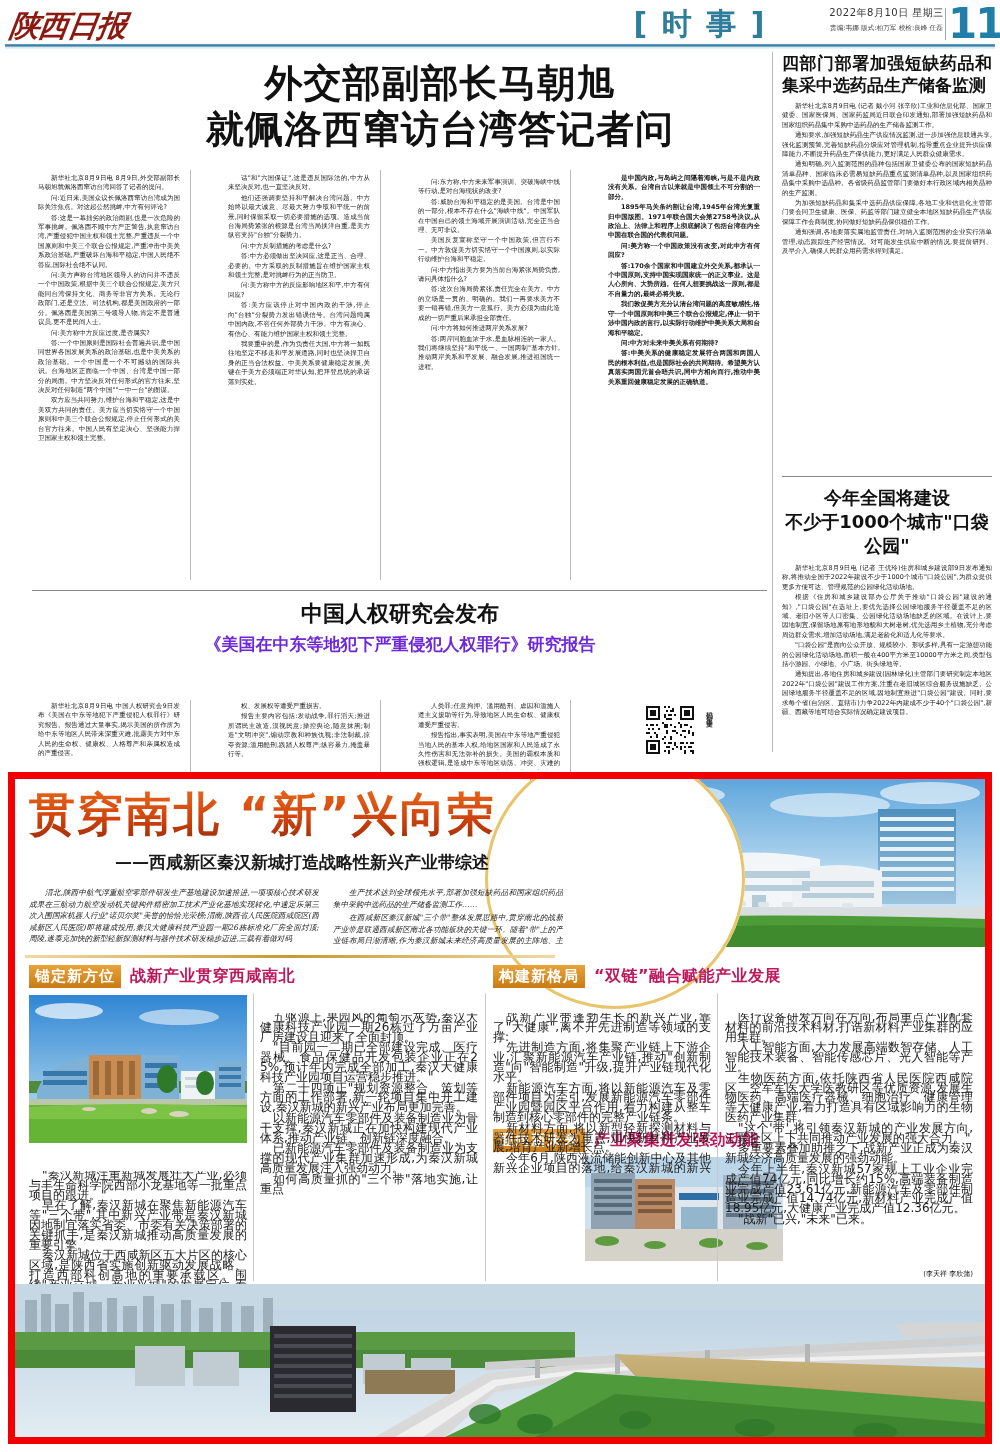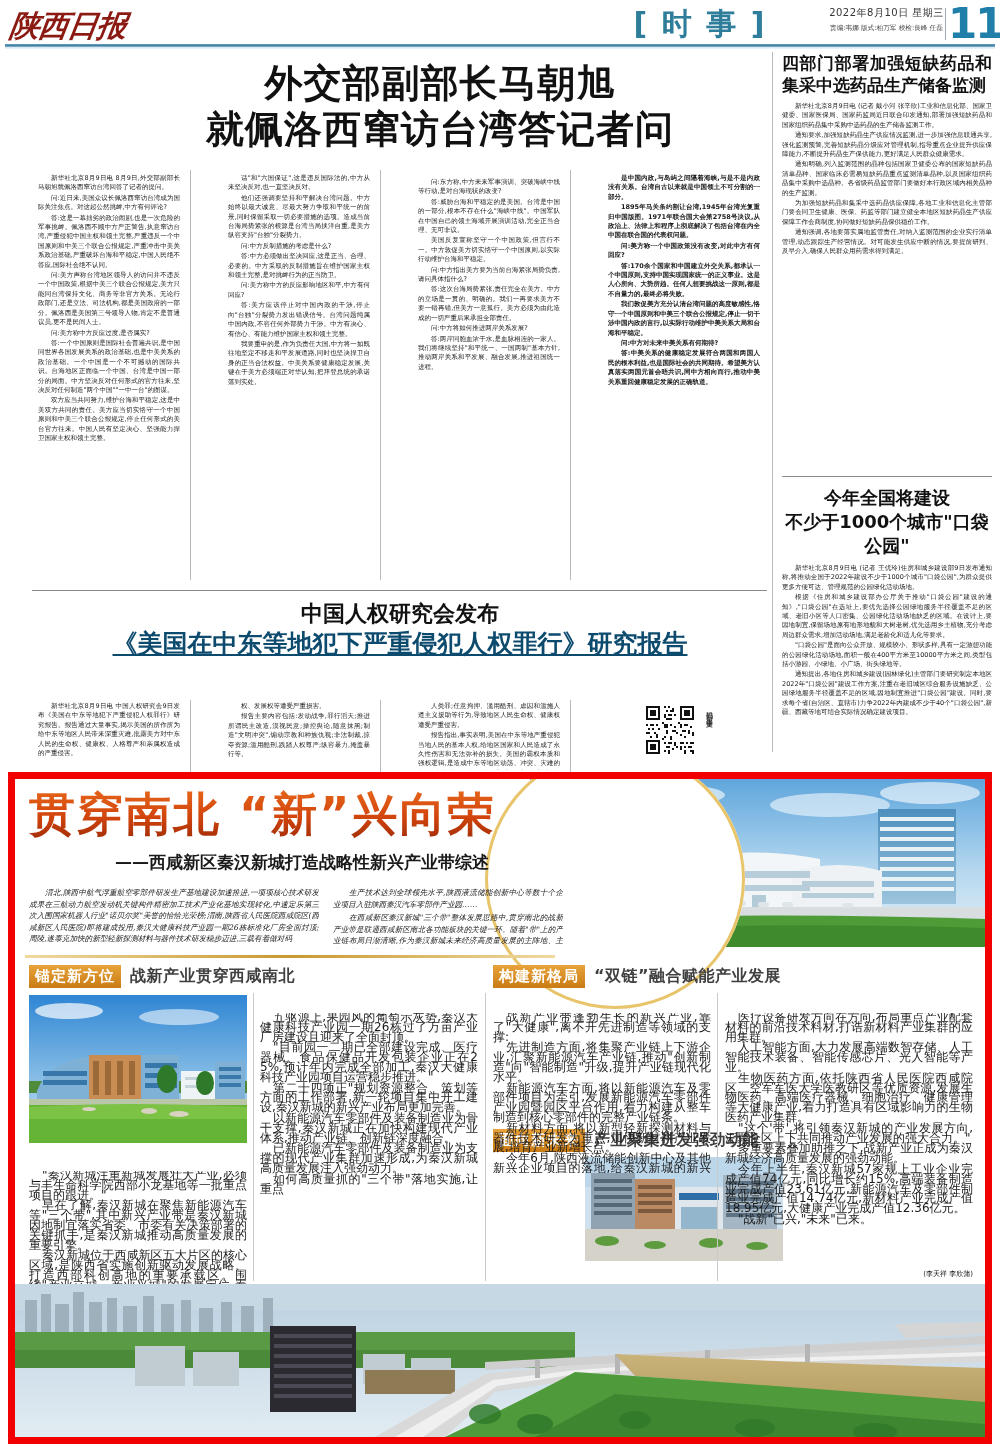--- a/index.html
+++ b/index.html
@@ -41,21 +41,21 @@
         font-family:"DejaVu Sans","Liberation Sans",sans-serif;}
   .body-txt p{margin:0 0 1px 0;text-indent:13px;}
 
   .col{position:absolute;}
   .vsep{position:absolute;width:1px;background:#b9b9b9;}
   .hsep{position:absolute;height:1px;background:#8a8a8a;}
 
   
   .mid-head{position:absolute;left:40px;top:548px;width:720px;text-align:center;}
   .mid-head .l1{font-size:22px;font-weight:bold;color:#111;line-height:28px;}
-  .mid-head .l2{font-size:25px;font-weight:bold;color:#0c4a6e;line-height:32px;text-decoration:underline;}
+  .mid-head .l2{font-size:17px;font-weight:bold;color:#6d28d9;line-height:32px;}
 
   .qr{position:absolute;width:52px;height:52px;background:#fff;}
   .qr svg{display:block;}
   .qr-label{position:absolute;font-size:7px;writing-mode:vertical-rl;color:#222;line-height:9px;letter-spacing:1px;}
 
   
   .feature{position:absolute;left:8px;top:772px;width:984px;height:672px;
         border:7px solid #f20000;background:#fff;box-sizing:border-box;overflow:hidden;}
   .feat-inner{position:relative;width:970px;height:658px;overflow:hidden;}
 
@@ -77,21 +77,21 @@
         text-align:justify;word-break:break-all;
         font-family:"DejaVu Serif","Liberation Serif",serif;font-style:italic;}
   .lede p{margin:0 0 2px 0;text-indent:16px;}
 
   .gold-rule{position:absolute;height:3px;
         background:linear-gradient(to right,#f0d9a0,#c8992f,#f0d9a0);}
 
   .sec-head{position:absolute;display:flex;align-items:center;gap:9px;}
   .sec-tag{font-size:15px;font-weight:bold;color:#fff;line-height:21px;padding:1px 6px;
         background:linear-gradient(to bottom,#e8a33a,#c97b14);letter-spacing:1px;white-space:nowrap;}
-  .sec-text{font-size:16px;font-weight:bold;color:#404040;white-space:nowrap;letter-spacing:0.5px;}
+  .sec-text{font-size:16px;font-weight:bold;color:#be185d;white-space:nowrap;letter-spacing:0.5px;}
 
   .feat-txt{position:absolute;font-size:12px;line-height:9.8px;color:#1a1a1a;
         text-align:justify;word-break:break-all;margin-top:20px;}
   .feat-txt p{margin:0 0 1px 0;text-indent:13px;}
 
   .photo{position:absolute;overflow:hidden;background:#cfe3f2;}
   .byline{position:absolute;font-size:7px;color:#111;text-align:right;}
 
   .pano{position:absolute;left:0px;top:505px;width:970px;height:153px;overflow:hidden;}
 </style>
@@ -354,21 +354,21 @@
 
     <div class="curve-mask"></div>
 
     <div class="feat-title">贯穿南北  “新”兴向荣</div>
     <div class="feat-sub">——西咸新区秦汉新城打造战略性新兴产业带综述</div>
 
     <div class="lede" id="lede0" style="left:14px;top:108px;width:290px;height:62px;overflow:hidden;">
         <p>渭北,陕西中航气浮重航空零部件研发生产基地建设加速推进,一项项核心技术研发成果在三航动力航空发动机关键构件精密加工技术产业化基地实现转化,中速定乐第三次入围国家机器人行业"诺贝尔奖"美誉的恰恰光荣榜;渭南,陕西省人民医院西咸院区(西咸新区人民医院)即将建成投用,秦汉大健康科技产业园一期26栋标准化厂房全面封顶;周陵,遂泰克加快的新型轻新探测材料与器件技术研发稳步迈进,三载有着做对码</p>
       </div>
     <div class="lede" id="lede1" style="left:318px;top:108px;width:230px;height:62px;overflow:hidden;">
-        <p>生产技术达到全球领先水平,陕西液流储能创新中心等数十个企业项目入驻陕西秦汉汽车零部件产业园……</p>
+        <p>生产技术达到全球领先水平,部署加强短缺药品和国家组织药品集中采购中选药品的生产储备监测工作……</p>
         <p>在西咸新区秦汉新城"三个带"整体发展思路中,贯穿南北的战新产业带是联通西咸新区南北各功能板块的关键一环。随着"带"上的产业链布局日渐清晰,作为秦汉新城未来经济高质量发展的主阵地、主力军,战略性新兴产业来势喜人。</p>
       </div>
 
     <div class="gold-rule" style="left:10px;top:176px;width:530px;"></div>
 
     <div class="sec-head" style="left:14px;top:186px;">
       <span class="sec-tag">锚定新方位</span>
       <span class="sec-text">战新产业贯穿西咸南北</span>
     </div>
 

